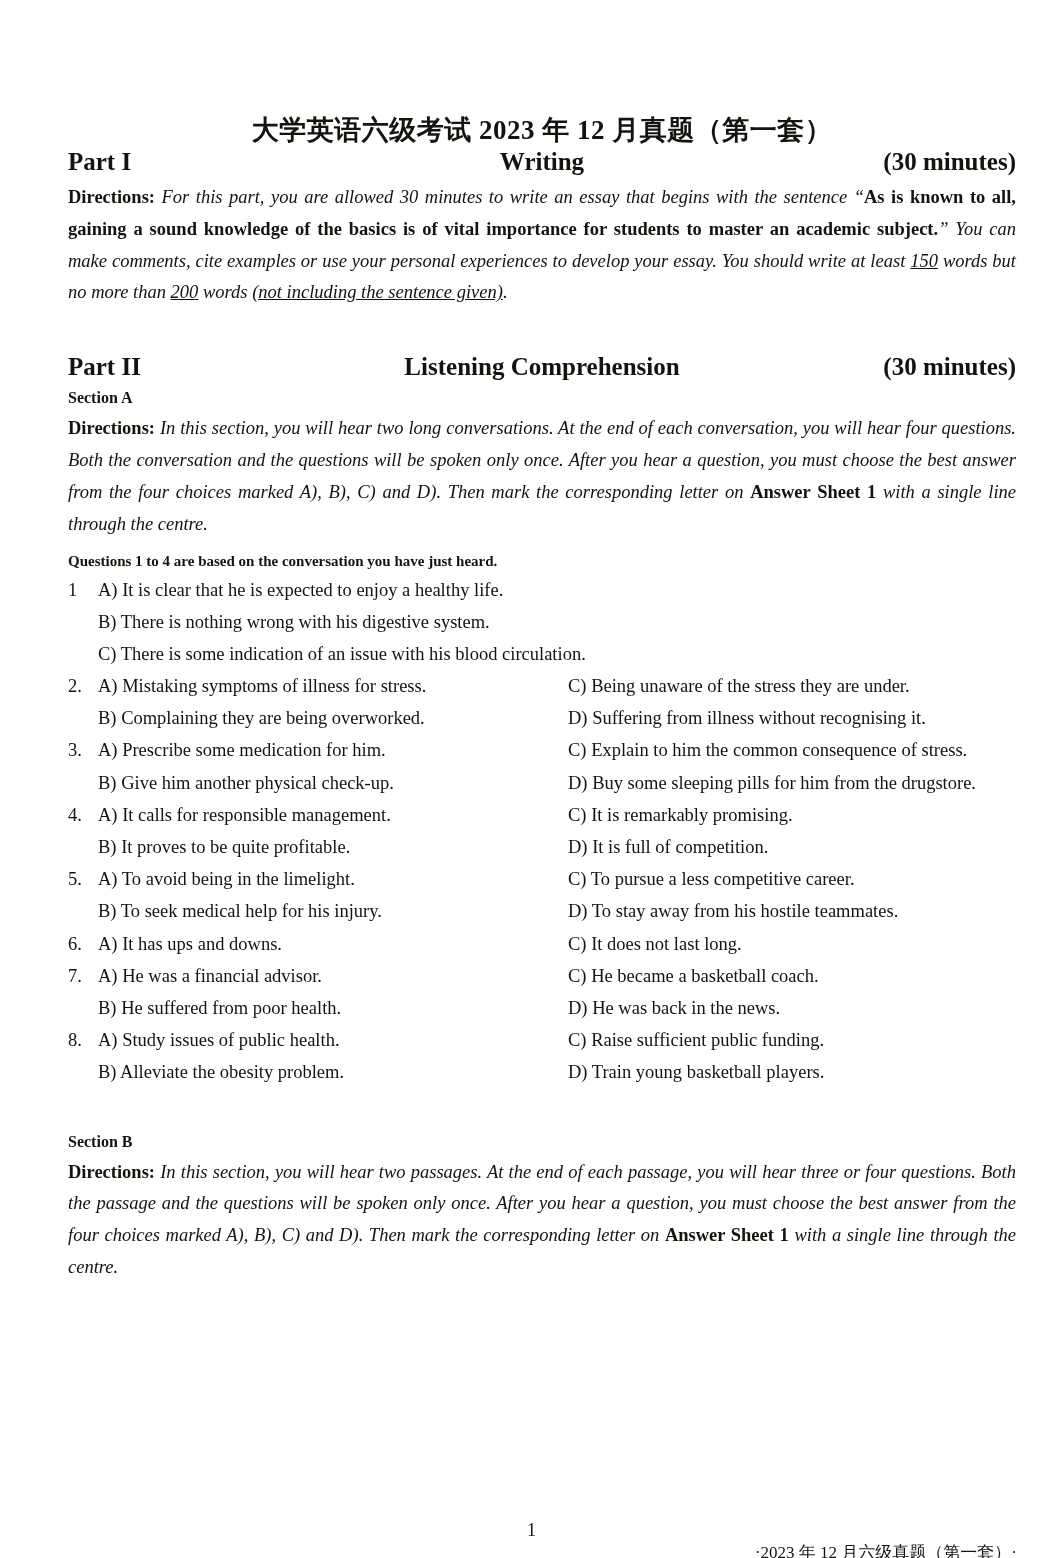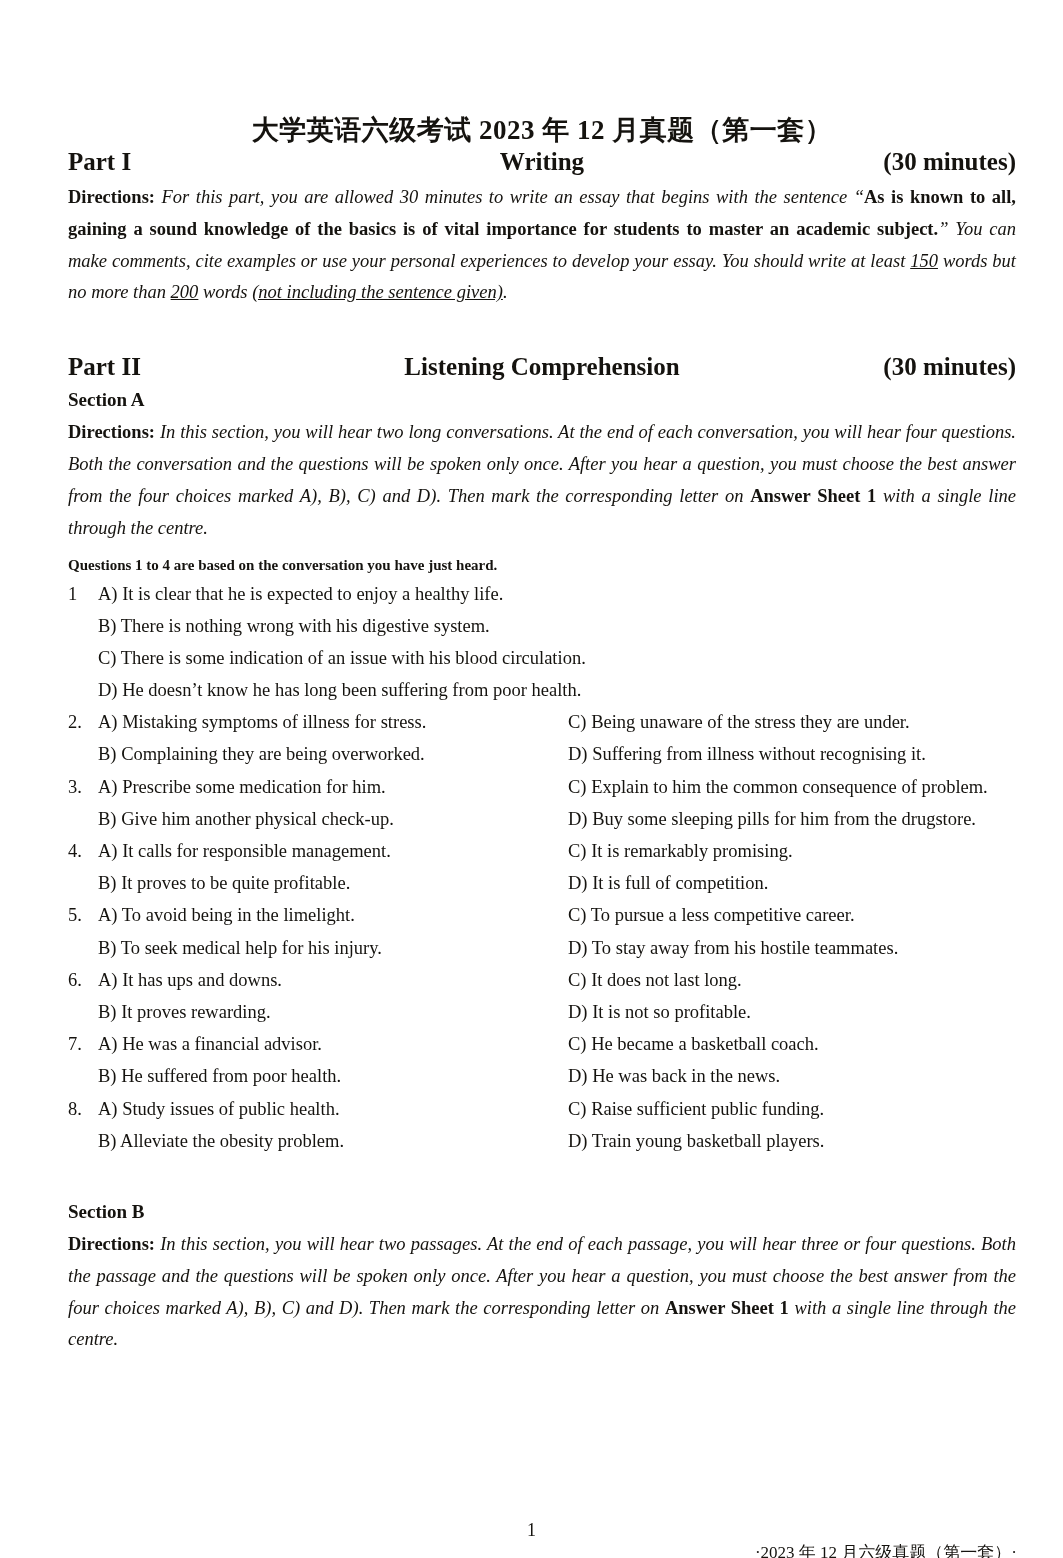--- a/index.html
+++ b/index.html
@@ -43,21 +43,21 @@
     font-size: 25px;
   }
   .part-row .p-label { width: 215px; flex: none; }
   .part-row .p-title { flex: 1; text-align: center; }
   .part-row .p-time  { width: 215px; flex: none; text-align: right; }
 
   .part2-row { margin-top: 44px; gap: 48px; }
 
   .section-label {
     font-weight: bold;
-    font-size: 19px;
+    font-size: 16px;
     margin-top: 8px;
   }
   .directions {
     font-size: 18.5px;
     line-height: 1.72;
     text-align: justify;
     margin-top: 6px;
   }
   .directions b { font-weight: bold; font-style: normal; }
   .directions i { font-style: italic; }
@@ -152,44 +152,40 @@
         <div class="qcol-left">A) It is clear that he is expected to enjoy a healthy life.</div>
       </div>
       <div class="qrow">
         <div class="qnum"></div>
         <div class="qcol-left">B) There is nothing wrong with his digestive system.</div>
       </div>
       <div class="qrow">
         <div class="qnum"></div>
         <div class="qcol-left">C) There is some indication of an issue with his blood circulation.</div>
       </div>
-      <div class="qrow">
-        <div class="qnum"></div>
-        <div class="qcol-left">D) He doesn’t know he has long been suffering from poor health.</div>
-      </div>
     </div>
 
     <div class="qblock">
       <div class="qrow">
         <div class="qnum">2.</div>
         <div class="qcol-left">A) Mistaking symptoms of illness for stress.</div>
         <div class="qcol-right">C) Being unaware of the stress they are under.</div>
       </div>
       <div class="qrow">
         <div class="qnum"></div>
         <div class="qcol-left">B) Complaining they are being overworked.</div>
         <div class="qcol-right">D) Suffering from illness without recognising it.</div>
       </div>
     </div>
 
     <div class="qblock">
       <div class="qrow">
         <div class="qnum">3.</div>
         <div class="qcol-left">A) Prescribe some medication for him.</div>
-        <div class="qcol-right">C) Explain to him the common consequence of problem.</div>
+        <div class="qcol-right">C) Explain to him the common consequence of stress.</div>
       </div>
       <div class="qrow">
         <div class="qnum"></div>
         <div class="qcol-left">B) Give him another physical check-up.</div>
         <div class="qcol-right">D) Buy some sleeping pills for him from the drugstore.</div>
       </div>
     </div>
 
     <div class="qblock">
       <div class="qrow">
@@ -216,25 +212,20 @@
         <div class="qcol-left">B) To seek medical help for his injury.</div>
         <div class="qcol-right">D) To stay away from his hostile teammates.</div>
       </div>
     </div>
 
     <div class="qblock">
       <div class="qrow">
         <div class="qnum">6.</div>
         <div class="qcol-left">A) It has ups and downs.</div>
         <div class="qcol-right">C) It does not last long.</div>
-      </div>
-      <div class="qrow">
-        <div class="qnum"></div>
-        <div class="qcol-left">B) It proves rewarding.</div>
-        <div class="qcol-right">D) It is not so profitable.</div>
       </div>
     </div>
 
     <div class="qblock">
       <div class="qrow">
         <div class="qnum">7.</div>
         <div class="qcol-left">A) He was a financial advisor.</div>
         <div class="qcol-right">C) He became a basketball coach.</div>
       </div>
       <div class="qrow">

